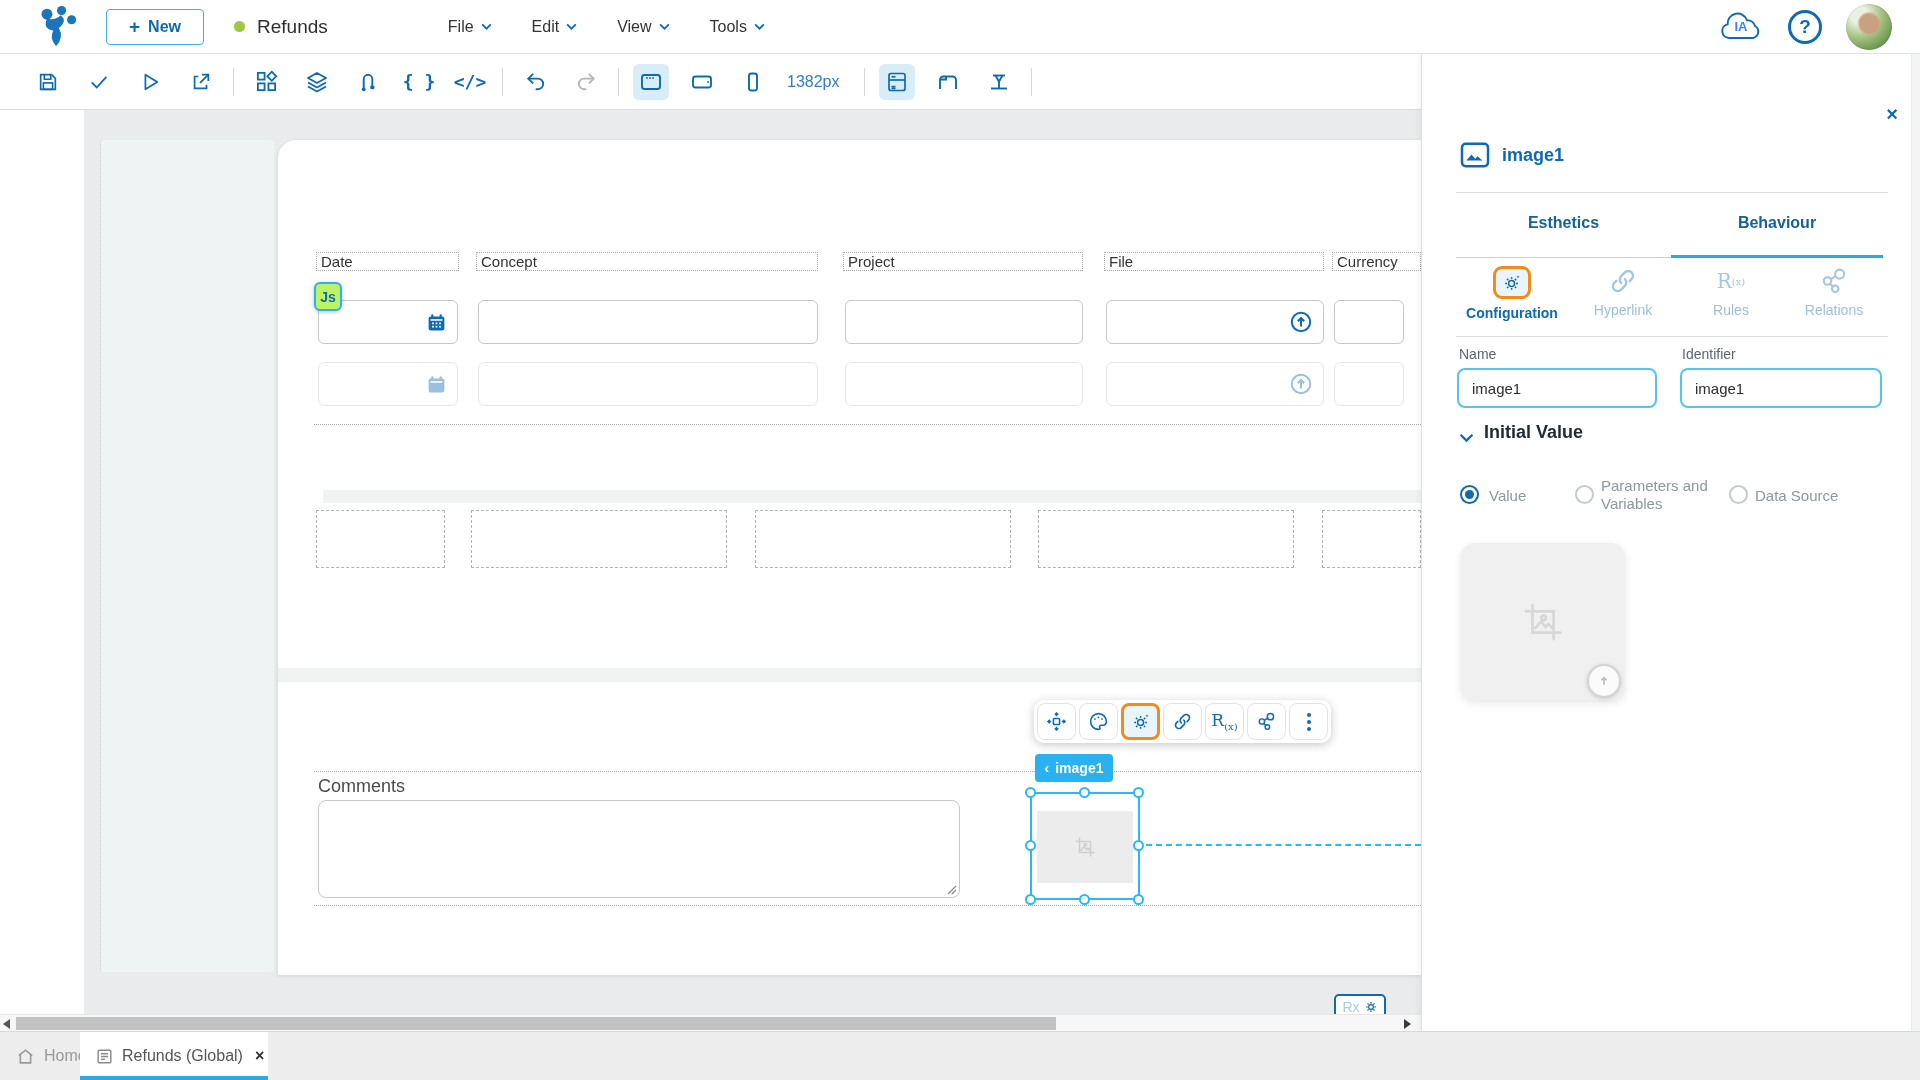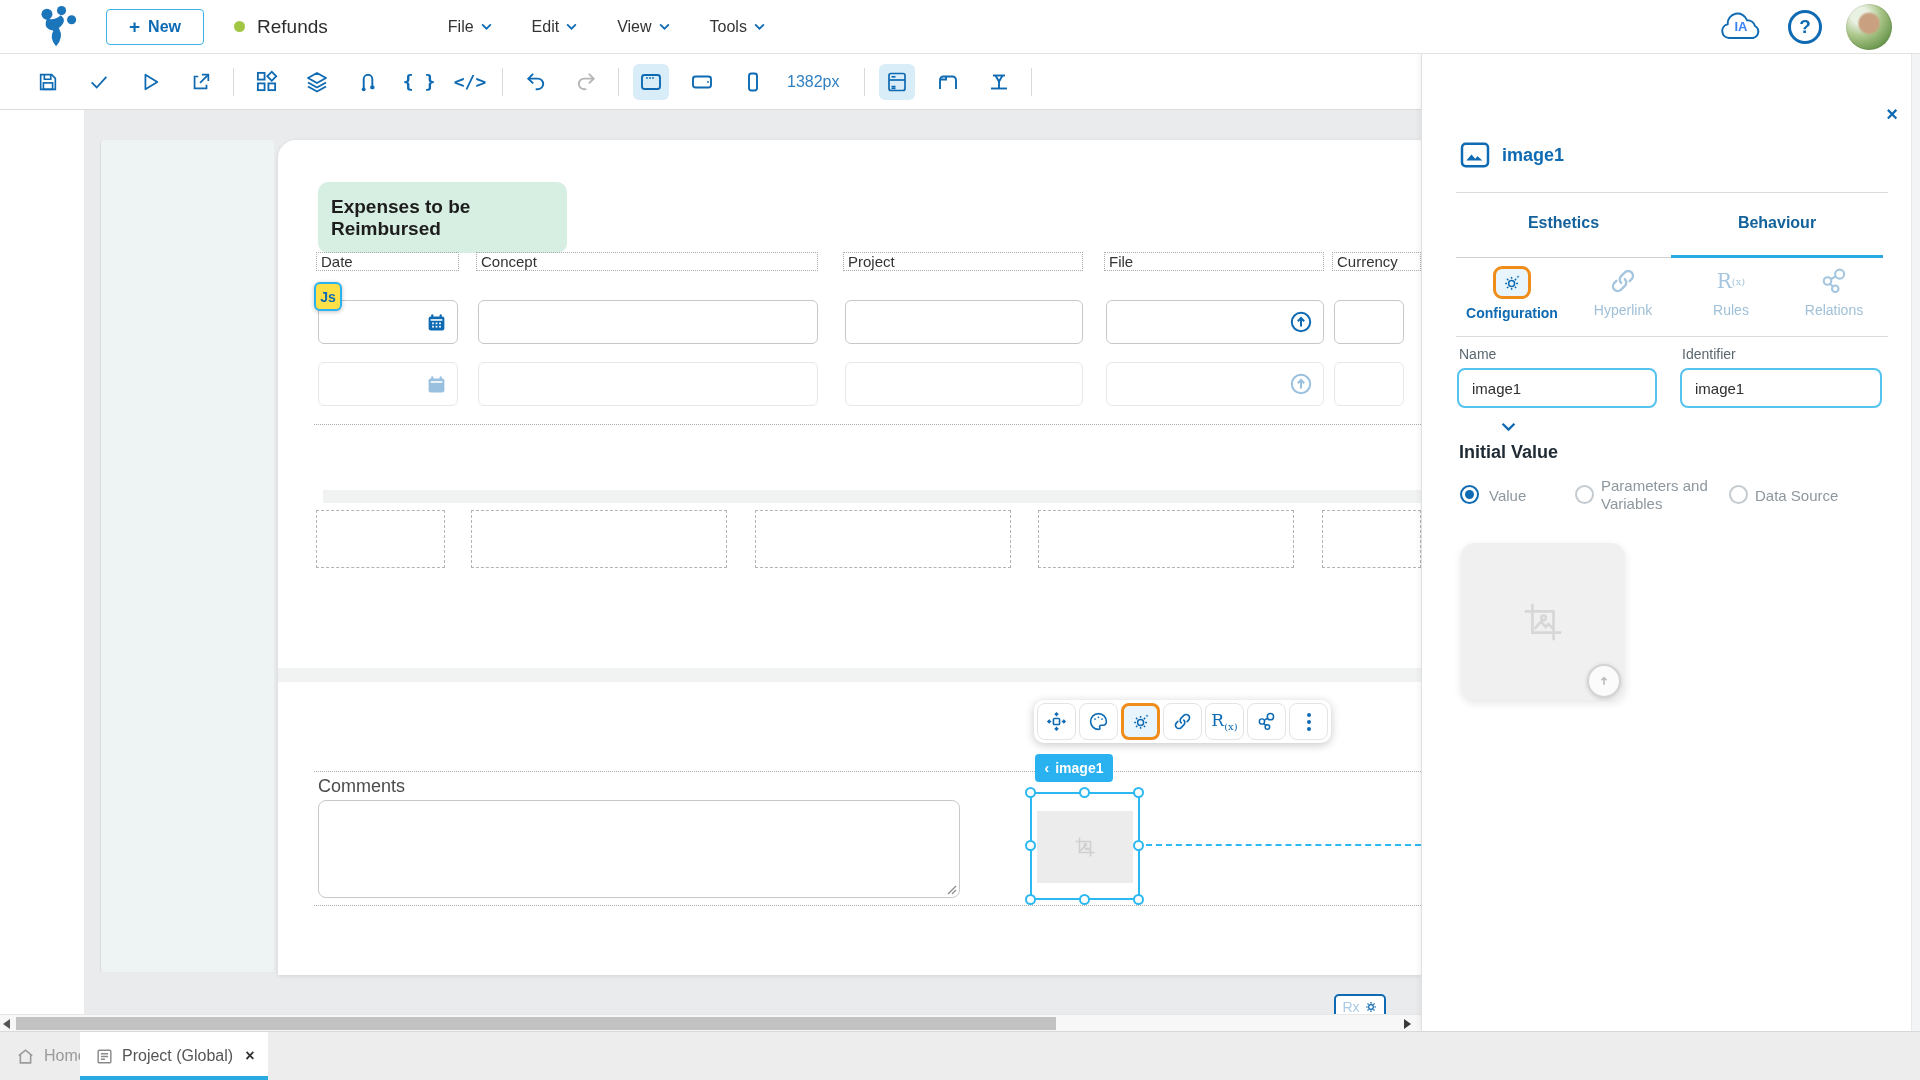--- a/index.html
+++ b/index.html
@@ -66,21 +66,21 @@
 
   .dotcell{border:1px dotted #ababab;font-size:15px;color:#333;
     display:flex;align-items:center;padding-left:4px;overflow:hidden;white-space:nowrap;}
   .dashcell{border:1px dashed #b3b3b3;}
   .dotline{border-top:1px dotted #ababab;height:0;}
   .graystrip{background:#f1f2f2;}
 
   .field{background:#fff;border:1px solid #c8c8c8;border-radius:6px;
     display:flex;align-items:center;justify-content:flex-end;padding-right:10px;}
   .faded{opacity:.42;}
-  .js-badge{background:#fde047;border:2px solid #2ab2ef;border-radius:6px;color:#0e6ab2;
+  .js-badge{background:#bef264;border:2px solid #2ab2ef;border-radius:6px;color:#0e6ab2;
     font-weight:bold;font-size:14px;display:flex;align-items:center;justify-content:center;
     box-shadow:0 1px 4px rgba(0,0,0,.25);z-index:3;}
 
   .cmt-label{font-size:18px;color:#4c4c4c;}
   .cmt-area{background:#fff;border:1px solid #c8c8c8;border-radius:8px;width:100%;height:100%;
     resize:none;outline:none;font-family:inherit;}
   .resize-glyph{position:absolute;right:3px;bottom:3px;color:#8a8a8a;}
 
   
   .float-tb{background:#fff;border-radius:10px;box-shadow:0 2px 10px rgba(0,0,0,.22);
@@ -130,21 +130,21 @@
     align-items:center;gap:6px;cursor:pointer;}
   .subtab .lbl{font-size:14px;}
   .subtab.on .lbl{color:#0e6ab2;font-weight:bold;}
   .subtab.off{color:#a5c6de;}
   .subtab.off .lbl{color:#9fc0d8;}
   .gear-wrap{width:38px;height:33px;border:3px solid #ef8c1a;border-radius:9px;background:#e9f5fc;
     display:flex;align-items:center;justify-content:center;color:#0e6ab2;}
   .flabel{position:absolute;font-size:14px;color:#5b6770;}
   .pinput{position:absolute;height:40px;border:2px solid #55c2ef;border-radius:8px;
     font-size:15px;color:#2f2f2f;padding:0 13px;outline:none;background:#fff;font-family:inherit;}
-  .iv-head{position:absolute;left:37px;top:368px;display:flex;align-items:center;gap:10px;flex-direction:column;}
+  .iv-head{position:absolute;left:37px;top:368px;display:flex;align-items:flex-end;gap:10px;}
   .iv-head .t{font-size:18px;font-weight:bold;color:#1f2a33;}
   .iv-head .c{color:#0e6ab2;}
   .radio{position:absolute;width:19px;height:19px;border-radius:50%;background:#fff;}
   .radio.sel{border:2px solid #0e6ab2;}
   .radio.sel::after{content:"";position:absolute;inset:3px;border-radius:50%;background:#0e6ab2;}
   .radio.unsel{border:2px solid #c4cbd0;}
   .rlabel{position:absolute;font-size:15px;color:#8d979e;line-height:18px;}
   .ph-card{position:absolute;left:39px;top:489px;width:164px;height:157px;background:#f0f0f0;
     border-radius:14px;box-shadow:0 3px 8px rgba(0,0,0,.10);color:#d7d7d7;
     display:flex;align-items:center;justify-content:center;}
@@ -340,23 +340,20 @@
     </div>
     <div class="tsep"></div>
   </div>
 
 
   <div class="canvas">
     <div class="side-strip"></div>
 
     <div class="page">
 
-      <div class="mint abs" style="left:40px;top:42px;width:249px;height:71px;">
-        <span>Expenses to be Reimbursed</span>
-      </div>
 
       <div class="dotcell abs" style="left:38px;top:112px;width:143px;height:19px;">
           <span>Date</span>
         </div>
       <div class="dotcell abs" style="left:198px;top:112px;width:342px;height:19px;">
           <span>Concept</span>
         </div>
       <div class="dotcell abs" style="left:565px;top:112px;width:240px;height:19px;">
           <span>Project</span>
         </div>
@@ -627,19 +624,19 @@
         <path d="M3.5 11L12 4l8.5 7"></path>
           <path d="M5.5 9.8V20h13V9.8"></path>
       </svg>
       <span>Home</span>
     </div>
     <div class="wtab">
       <svg width="19" height="19" viewBox="0 0 24 24" fill="none" stroke="#8a8a8a" stroke-width="1.8">
         <rect x="4" y="4" width="16" height="16" rx="1.5"></rect>
         <path d="M7.5 8.5h9M7.5 12h9M7.5 15.5h5"></path>
       </svg>
-      <span class="lbl">Project (Global)</span>
+      <span class="lbl">Refunds (Global)</span>
       <span class="x">×</span>
       <span class="bar"></span>
     </div>
   </footer>
 
 </div>
 
 </body></html>

